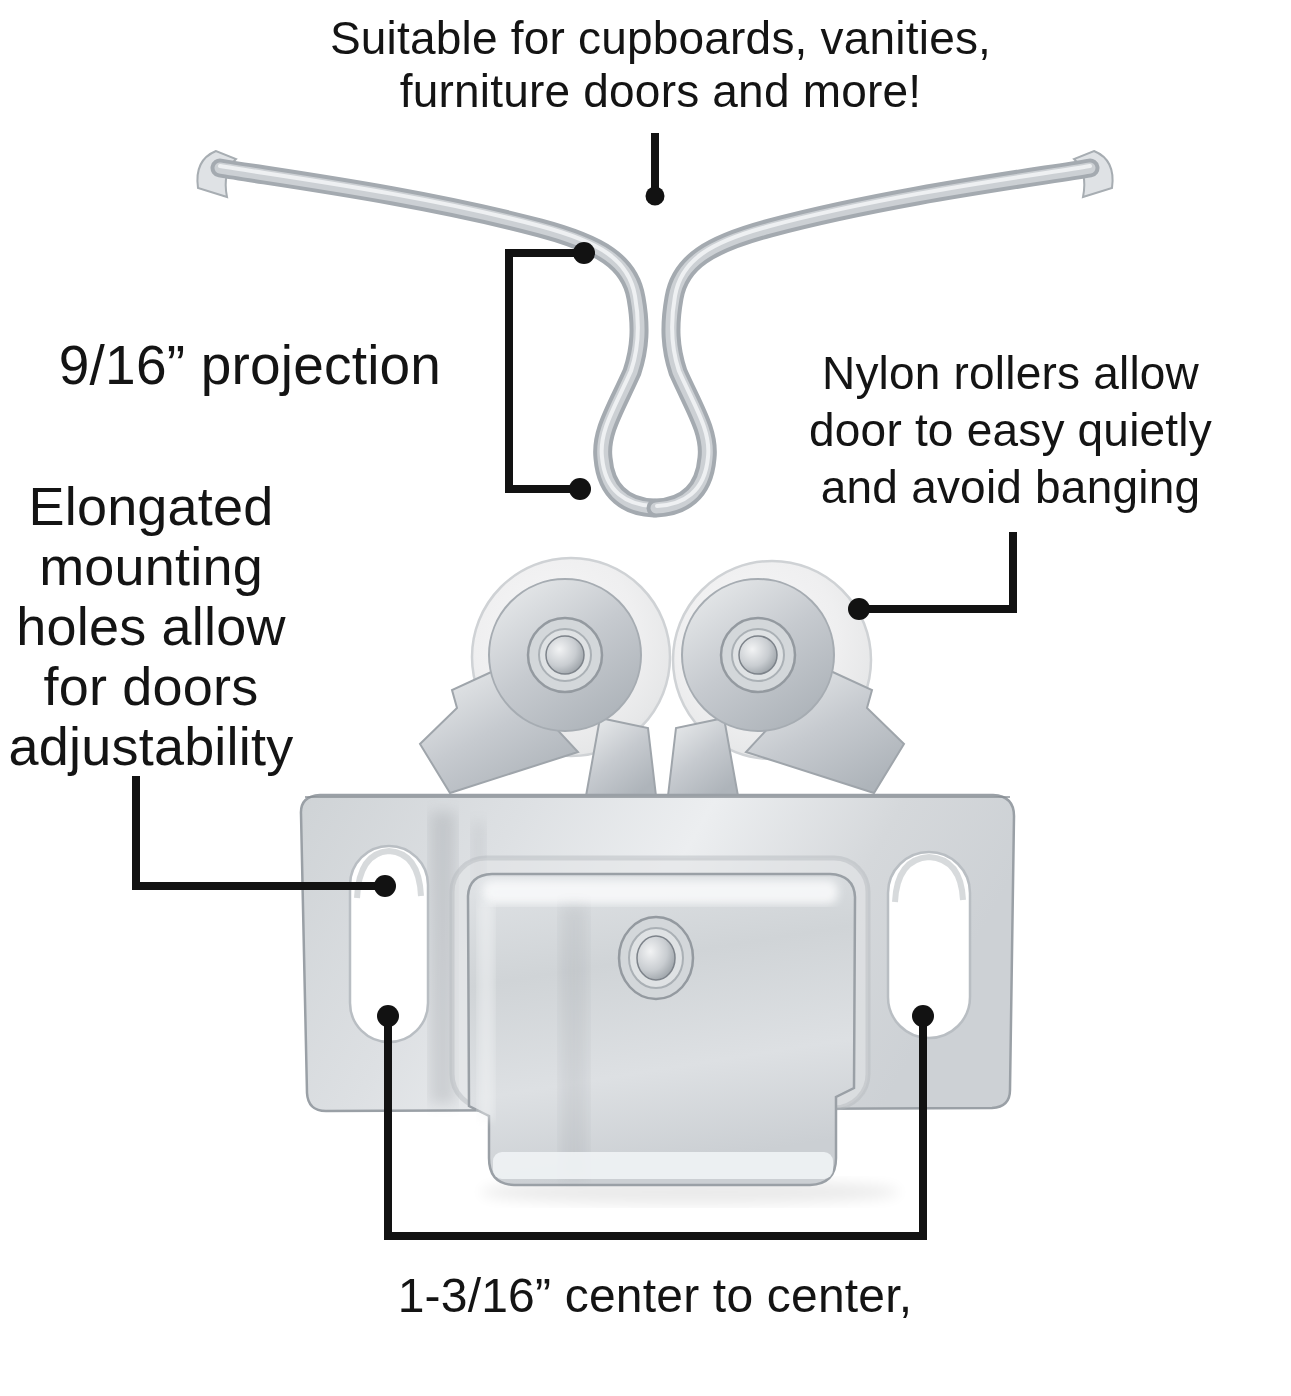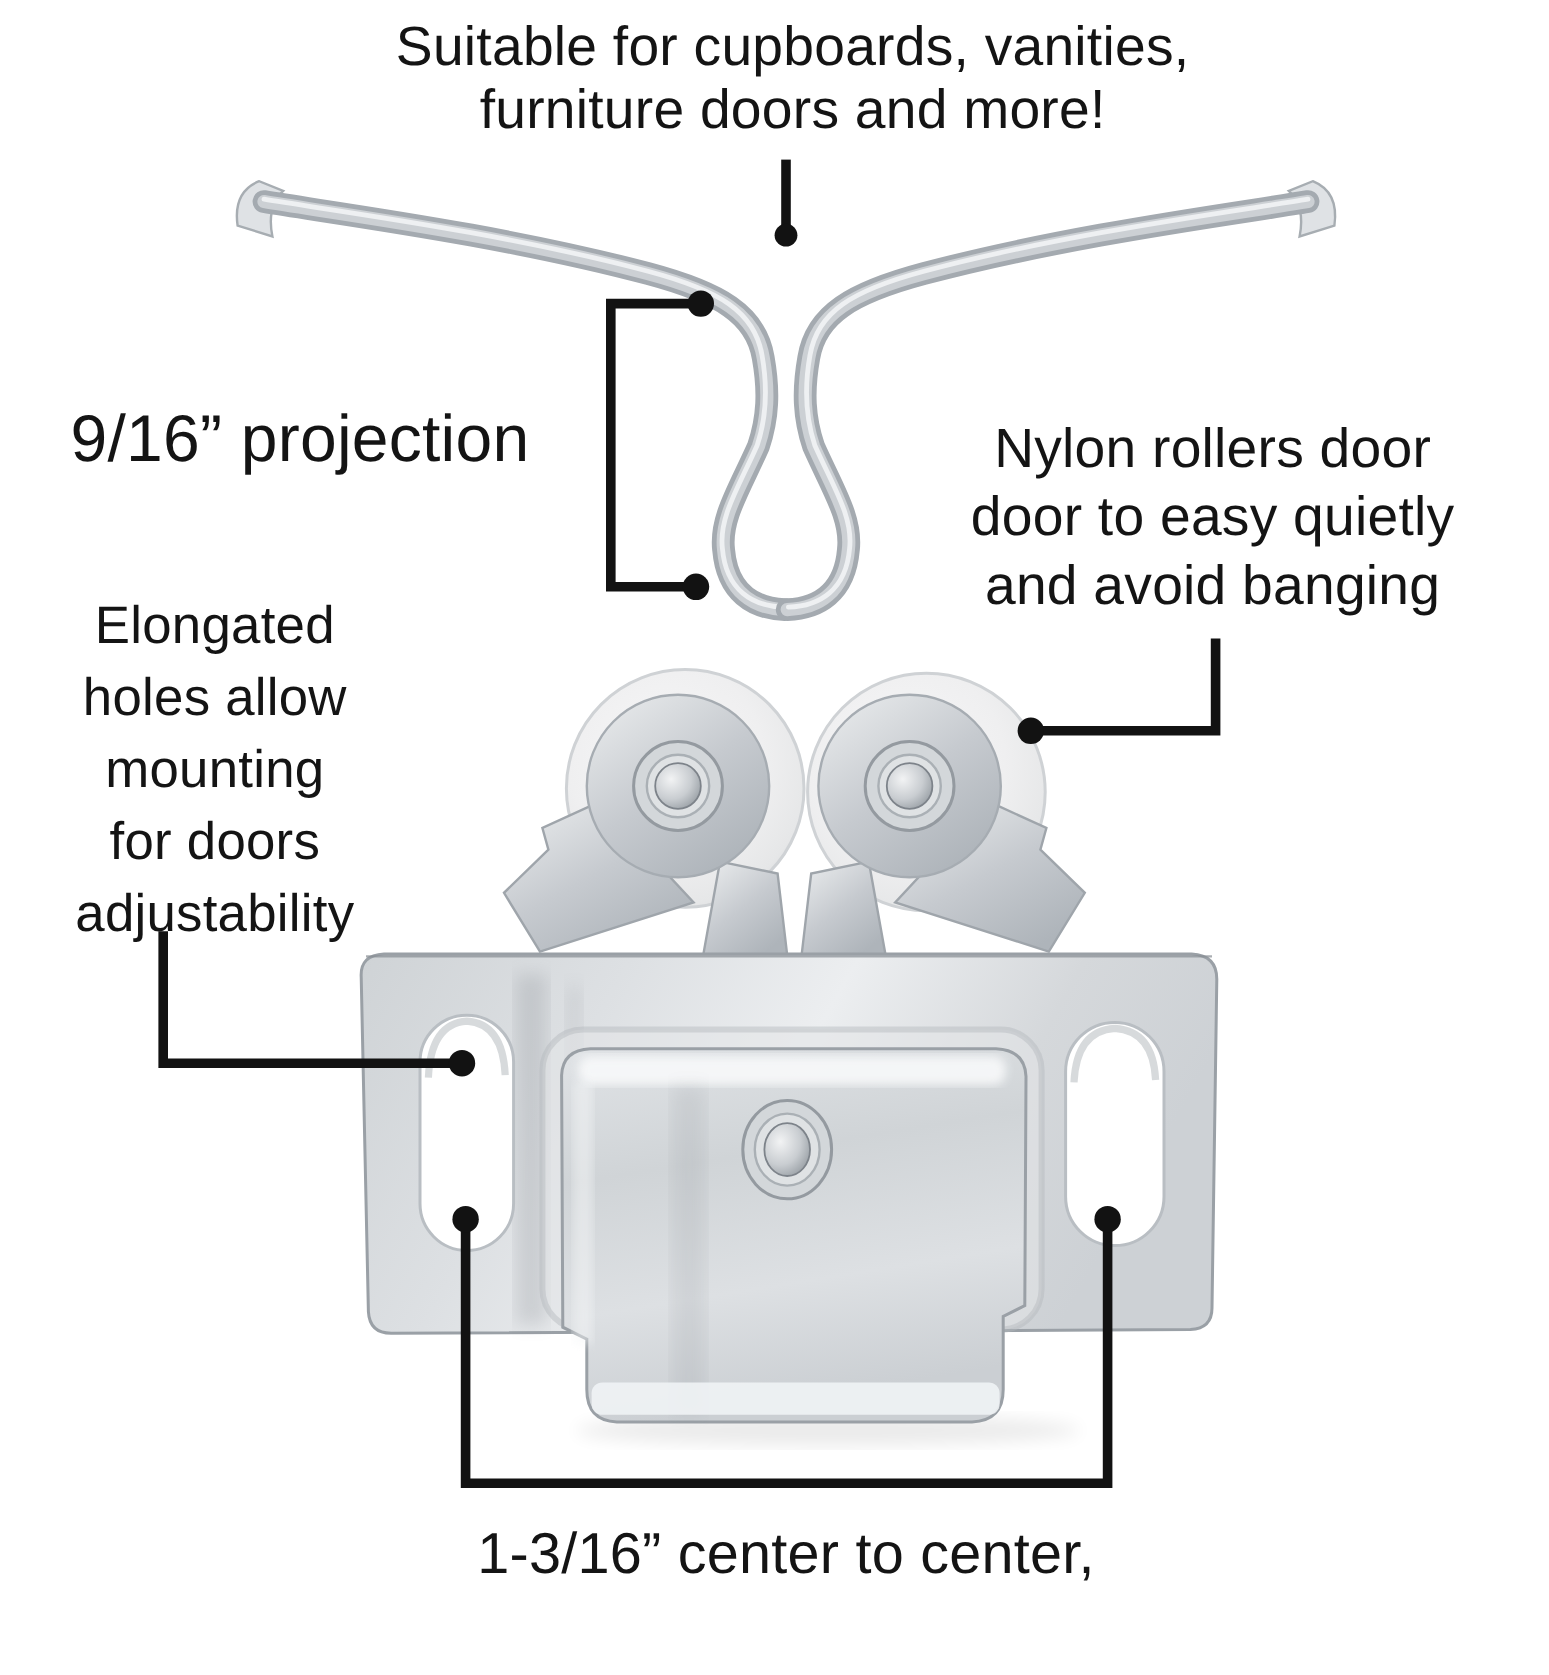--- a/index.html
+++ b/index.html
@@ -21,21 +21,21 @@
     position: absolute;
     text-align: center;
     color: #141414;
     font-weight: 400;
     letter-spacing: 0.2px;
   }
   .caption div { white-space: nowrap; }
   .cap-top        { left: 30px;  top: 12px;   width: 1261px; font-size: 46px; line-height: 53px; }
   .cap-projection { left: 30px;  top: 341px;  width: 440px;  font-size: 55px; line-height: 48px; }
   .cap-nylon      { left: 758px; top: 345px;  width: 505px;  font-size: 46px; line-height: 57px; }
-  .cap-elongated  { left: 0px;   top: 492px;  width: 302px;  font-size: 44px; line-height: 60px; padding-left: 28px; }
+  .cap-elongated  { left: 0px;   top: 476px;  width: 302px;  font-size: 54px; line-height: 60px; }
   .cap-bottom     { left: 155px; top: 1264px; width: 1000px; font-size: 48px; line-height: 63px; }
 </style>
 </head>
 <body>
 
 <div class="stage">
 
   <svg class="art" viewBox="0 0 1291 1396">
     <defs>
       <linearGradient id="plateG" x1="0" y1="0" x2="1" y2="0.25">
@@ -181,29 +181,29 @@
   <div class="caption cap-top">
     <div>Suitable for cupboards, vanities,</div>
     <div>furniture doors and more!</div>
   </div>
 
   <div class="caption cap-projection">
     <div>9/16” projection</div>
   </div>
 
   <div class="caption cap-nylon">
-    <div>Nylon rollers door</div>
+    <div>Nylon rollers allow</div>
     <div>door to easy quietly</div>
     <div>and avoid banging</div>
   </div>
 
   <div class="caption cap-elongated">
     <div>Elongated</div>
+    <div>mounting</div>
     <div>holes allow</div>
-    <div>mounting</div>
     <div>for doors</div>
     <div>adjustability</div>
   </div>
 
   <div class="caption cap-bottom">
     <div>1-3/16” center to center,</div>
   </div>
 
 </div>
 

